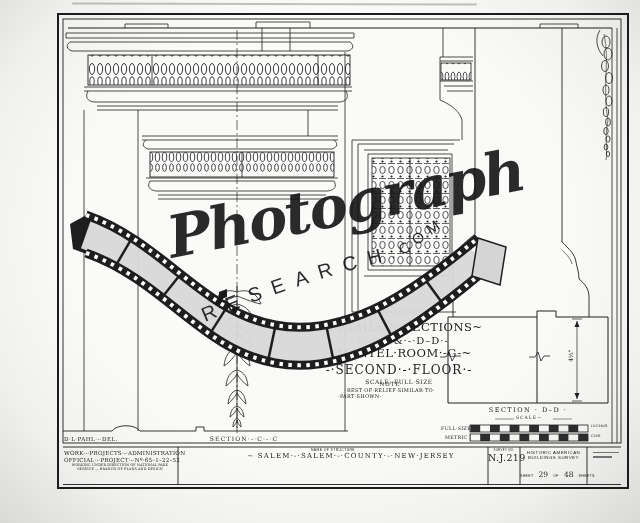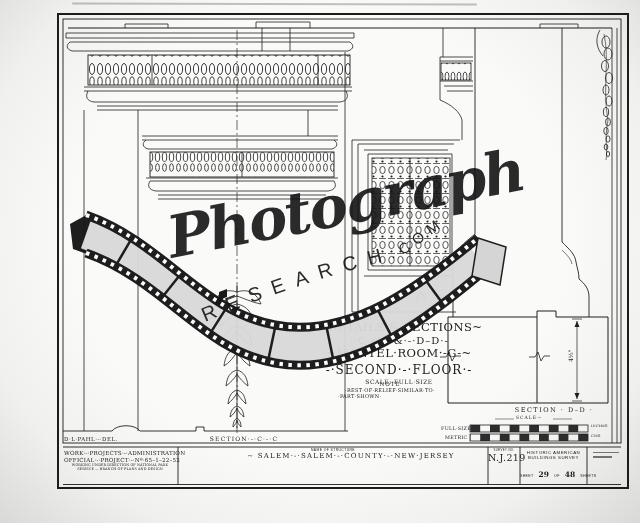--- a/index.html
+++ b/index.html
@@ -28,21 +28,21 @@
   .sc-u{font-size:3.6px;letter-spacing:.2px;}
   
   .tb-wpa{font-size:5.6px;letter-spacing:.2px;line-height:7px;}
   .tb-wpa-s{font-size:3.4px;line-height:3.8px;letter-spacing:.1px;white-space:normal;}
   .tb-hdr{font-size:3.4px;letter-spacing:.4px;font-family:"Liberation Sans",sans-serif;}
   .tb-name{font-size:11px;letter-spacing:1.8px;}
   .tb-loc{font-size:7px;letter-spacing:1.2px;margin-left:36px;}
   .tb-survey{font-size:9.5px;letter-spacing:.4px;}
   .tb-habs{font-size:4.4px;letter-spacing:.5px;font-family:"Liberation Sans",sans-serif;line-height:5.4px;}
   .tb-sheet .sm{font-size:3.6px;letter-spacing:.3px;font-family:"Liberation Sans",sans-serif;}
-  .tb-sheet .bg{font-size:7.5px;font-weight:bold;}
+  .tb-sheet .bg{font-size:7.5px;font-weight:normal;}
   .illegible{background:#555;height:1.4px;opacity:.8;}
 </style>
 </head>
 <body>
 
 <div class="sheet"></div>
 <div class="scan-streak"></div>
 
 <svg width="640" height="523" viewBox="0 0 640 523">
   <defs>
@@ -186,21 +186,21 @@
   <div class="dt5">SCALE:·FULL·SIZE</div>
 </div>
 
 <div class="t ctr" style="left:330px;top:381px;width:120px;">
   <div class="nt-h">NOTE</div>
   <div class="nt">·REST·OF·RELIEF·SIMILAR·TO·</div>
   <div class="nt" style="text-align:left;padding-left:8px;">·PART·SHOWN·</div>
 </div>
 
 <div class="t ctr lab" style="left:188px;top:435px;width:112px;">SECTION·-·C·-·C</div>
-<div class="t ctr lab2" style="left:498px;top:406px;width:112px;">SECTION · D–D ·</div>
+<div class="t ctr lab2" style="left:472px;top:406px;width:112px;">SECTION · D–D ·</div>
 <div class="t del" style="left:64px;top:436px;">D·L·PAHL·-·DEL.</div>
 
 <div class="t sc-h" style="left:516px;top:415px;">SCALE→</div>
 <div class="t sc-l" style="left:441px;top:426px;">FULL·SIZE</div>
 <div class="t sc-l" style="left:445px;top:435px;">METRIC</div>
 <div class="t sc-u" style="left:591px;top:424px;">INCHES</div>
 <div class="t sc-u" style="left:591px;top:434px;">CMS.</div>
 
 <div class="t ctr" style="left:64px;top:450px;width:112px;">
   <div class="tb-wpa">WORK·-·PROJECTS·-·ADMINISTRATION</div>

